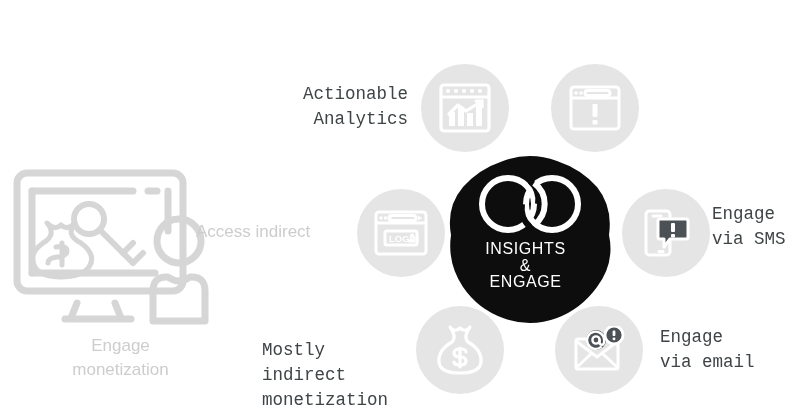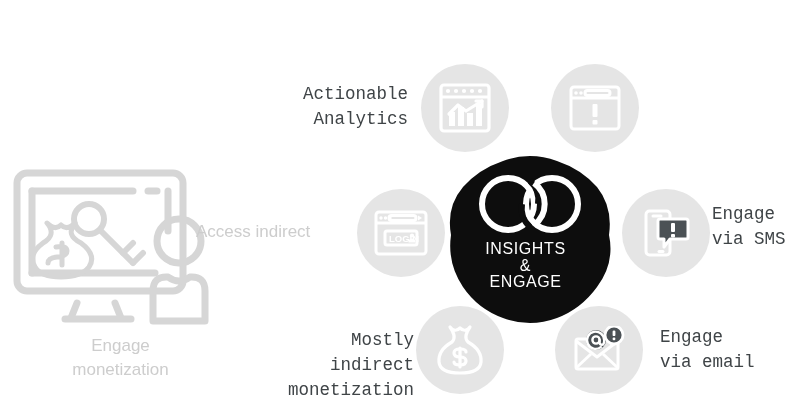--- a/index.html
+++ b/index.html
@@ -97,21 +97,21 @@
     color: #3f4447;
     font-size: 17.5px;
     line-height: 25px;
     white-space: pre-line;
     font-family: Liberation Mono, monospace;
   }
   #label-analytics        { left: 288px; top: 82px;  width: 120px; text-align: right; }
   #label-captive-portal   { left: 660px; top: 84px;  width: 140px; text-align: left; }
   #label-sms             { left: 712px; top: 202px; width: 88px;  text-align: left; }
   #label-email           { left: 660px; top: 325px; width: 130px; text-align: left; }
-  #label-indirect-monetization { left: 262px; top: 328px; width: 152px; text-align: right; }
+  #label-indirect-monetization { left: 262px; top: 338px; width: 152px; text-align: left; }
 </style>
 </head>
 <body>
 
 <div id="canvas">
 
 
   <div id="legacy-art">
     <svg width="230" height="165" viewBox="0 0 230 165">
       <g fill="none" stroke="#d6d6d6" stroke-width="7" stroke-linecap="round" stroke-linejoin="round">

